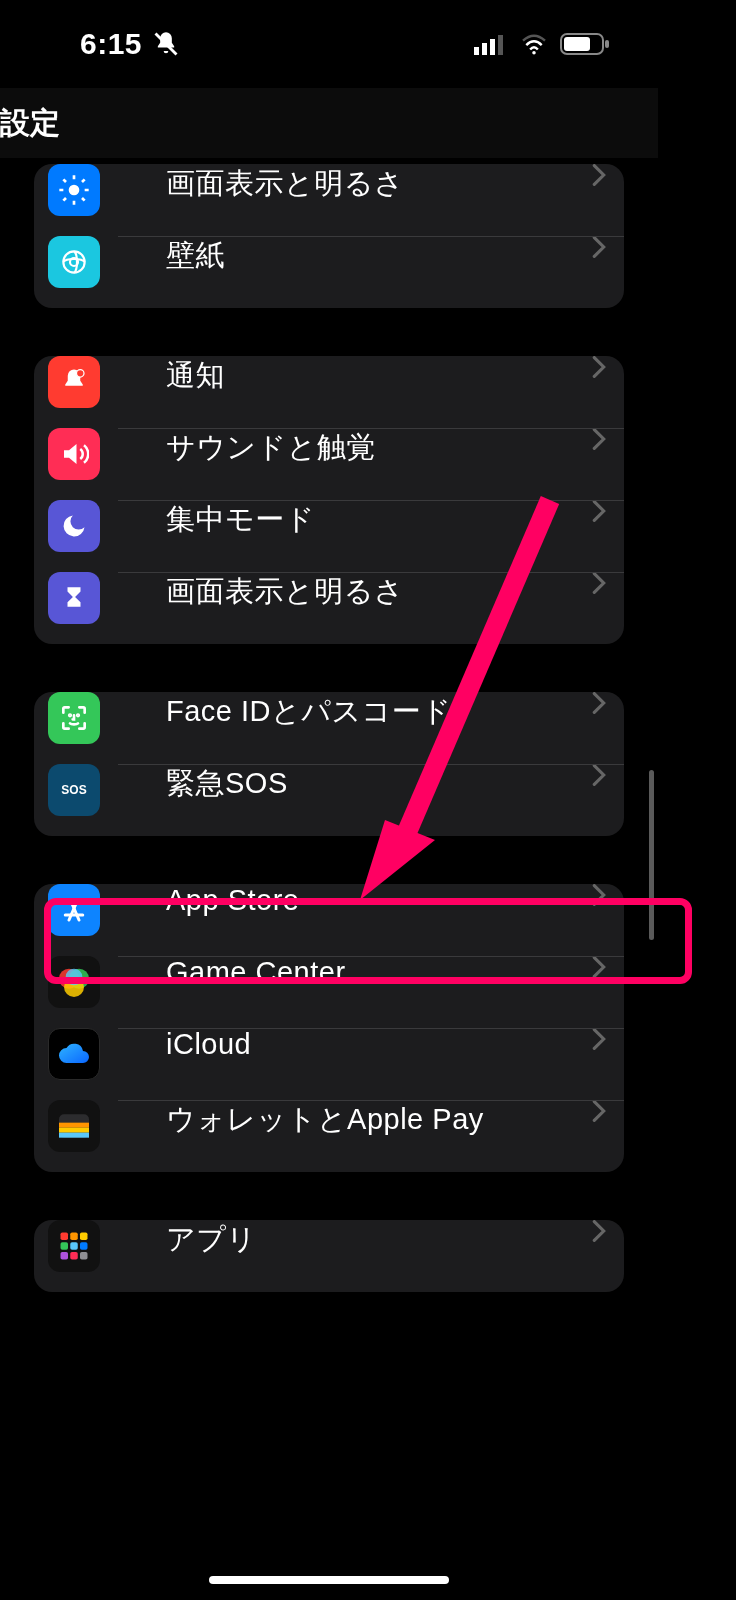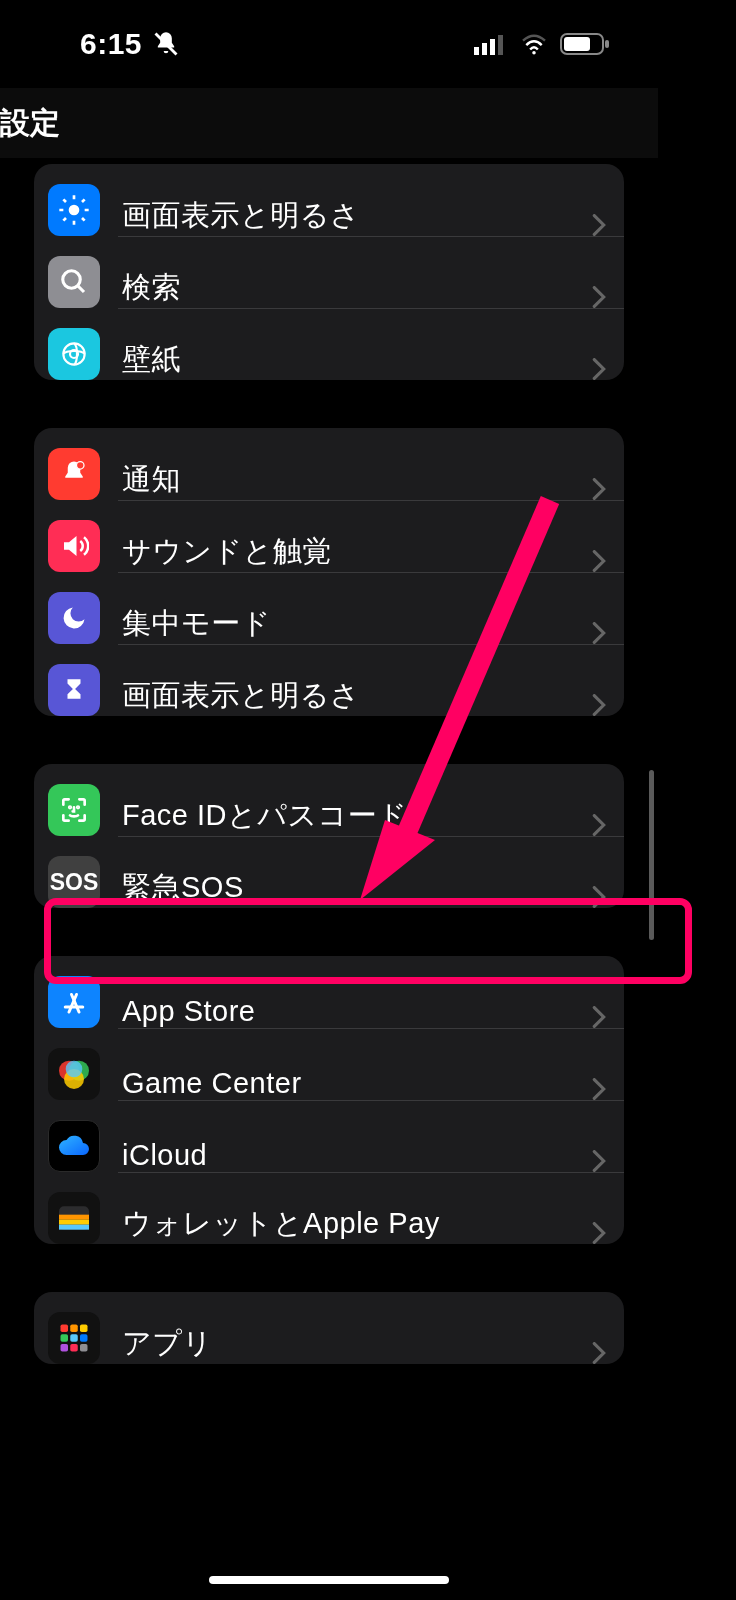--- a/index.html
+++ b/index.html
@@ -14,21 +14,21 @@
   .bell-slash { width: 28px; height: 28px; }
 
   
   .nav-bar { position: absolute; top: 88px; left: 0; right: 0; height: 70px; display: flex; align-items: center; justify-content: flex-start; background: rgba(20,20,20,0.6); }
   .nav-title { font-size: 30px; font-weight: 600; }
 
   
   .content { position: absolute; top: 158px; left: 0; right: 0; bottom: 0; overflow: hidden; padding: 0 34px; }
   .group { background: #1c1c1e; border-radius: 18px; margin-top: 48px; overflow: hidden; }
   .group.first { margin-top: 6px; }
-  .row { display: flex; align-items: flex-end; height: 72px; padding: 0 18px 0 14px; position: relative; }
+  .row { display: flex; align-items: flex-start; height: 72px; padding: 0 18px 0 14px; position: relative; gap: 44px; }
   .row + .row::before { content: ""; position: absolute; top: 0; left: 84px; right: 0; height: 1px; background: #3a3a3c; }
   .icon-wrap { width: 52px; height: 52px; border-radius: 12px; display: flex; align-items: center; justify-content: center; flex: 0 0 52px; margin-right: 22px; }
   .row-label { flex: 1 1 auto; font-size: 29px; font-weight: 400; letter-spacing: 0.5px; white-space: nowrap; overflow: hidden; }
   .chevron { flex: 0 0 auto; color: #666; }
 
   
   .highlight-box { position: absolute; border: 7px solid #ff0062; border-radius: 12px; pointer-events: none; }
 
   
   .arrow-svg { position: absolute; pointer-events: none; }
@@ -40,21 +40,21 @@
   .home-indicator { position: absolute; bottom: 16px; left: 50%; transform: translateX(-50%); width: 240px; height: 8px; background: #fff; border-radius: 4px; }
 
   
   .bg-blue   { background: #007aff; }
   .bg-gray   { background: #8e8e93; }
   .bg-cyan   { background: #1bc7e0; }
   .bg-red    { background: #ff3b30; }
   .bg-pink   { background: #ff2d55; }
   .bg-indigo { background: #5856d6; }
   .bg-green  { background: #34c759; }
-  .bg-sos    { background: #404040; color:#fff; font-weight:700; font-size:23px; }
+  .bg-sos    { background: #0c4a6e; color:#fff; font-weight:700; font-size:12px; }
   .bg-appstore { background:#0d84ff; }
   .bg-black  { background:#000; border:1px solid #2a2a2a; }
 
   svg { display:block; }
 </style>
 </head>
 <body>
 
 <div class="screen">
 
@@ -109,32 +109,20 @@
                 <line x1="18" y1="6" x2="20" y2="4"></line>
               </g>
             </svg>
         </div>
         <span class="row-label">画面表示と明るさ</span>
         <svg class="chevron" width="14" height="22" viewBox="0 0 8 14">
             <path d="M1 1l6 6-6 6" stroke="#666" stroke-width="2" fill="none" stroke-linecap="round"></path>
           </svg>
       </div>
       <div class="row">
-        <div class="icon-wrap bg-gray">
-          <svg width="30" height="30" viewBox="0 0 24 24" fill="none" stroke="#fff" stroke-width="2.5">
-              <circle cx="10" cy="10" r="7"></circle>
-              <line x1="20" y1="20" x2="15" y2="15"></line>
-            </svg>
-        </div>
-        <span class="row-label">検索</span>
-        <svg class="chevron" width="14" height="22" viewBox="0 0 8 14">
-            <path d="M1 1l6 6-6 6" stroke="#666" stroke-width="2" fill="none" stroke-linecap="round"></path>
-          </svg>
-      </div>
-      <div class="row">
         <div class="icon-wrap bg-cyan">
           <svg width="32" height="32" viewBox="0 0 24 24" fill="none" stroke="#fff" stroke-width="1.6">
               <circle cx="12" cy="12" r="3"></circle>
               <path d="M12 4a8 8 0 0 1 8 8 8 8 0 0 1-8 8 8 8 0 0 1-8-8 8 8 0 0 1 8-8z"></path>
               <path d="M12 4c3 2 3 14 0 16M4 12c2-3 14-3 16 0"></path>
             </svg>
         </div>
         <span class="row-label">壁紙</span>
         <svg class="chevron" width="14" height="22" viewBox="0 0 8 14">
             <path d="M1 1l6 6-6 6" stroke="#666" stroke-width="2" fill="none" stroke-linecap="round"></path>

